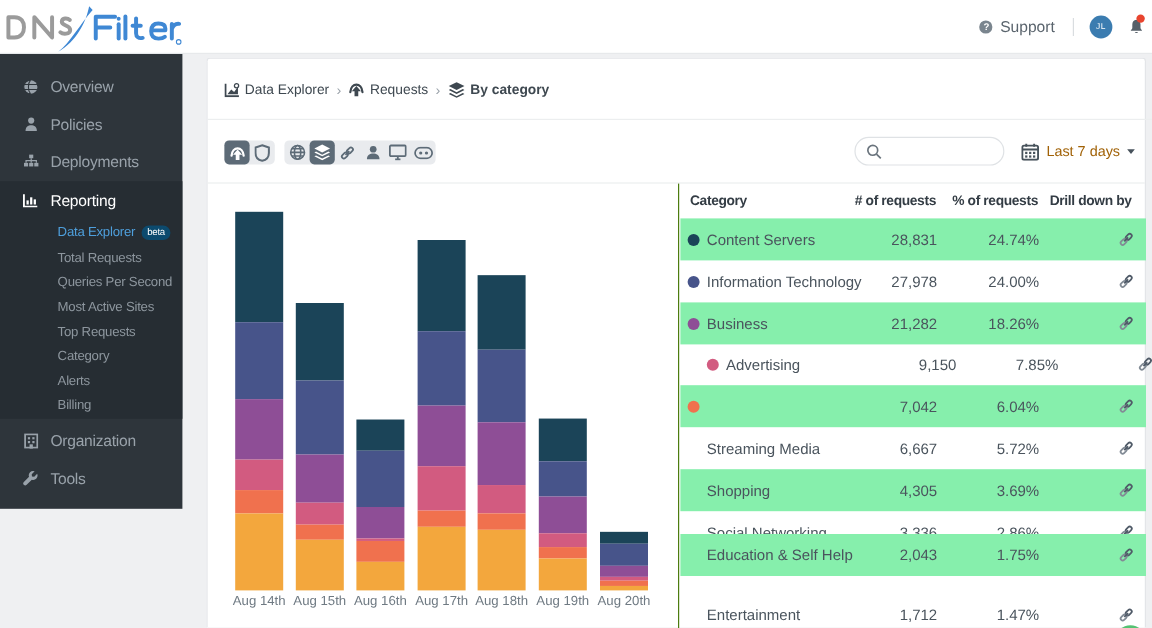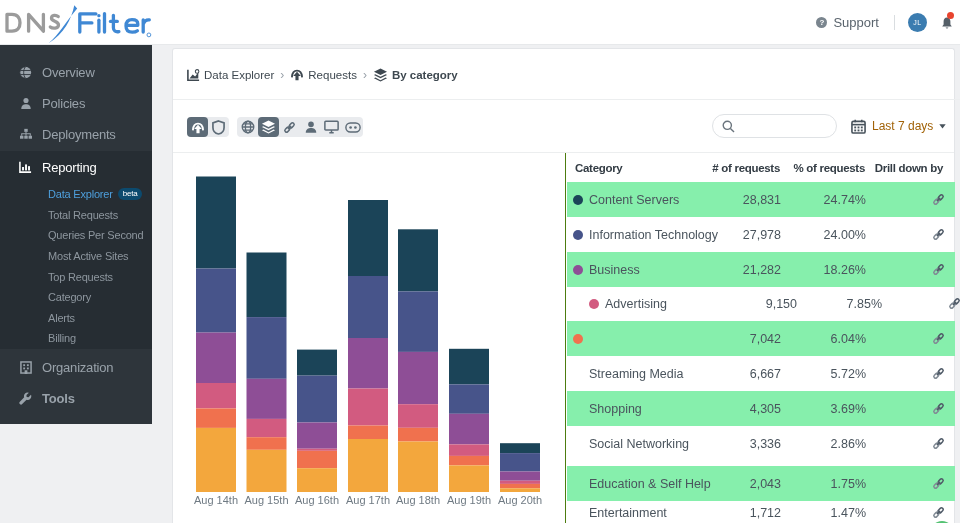--- a/index.html
+++ b/index.html
@@ -135,21 +135,21 @@
           <rect x="1" y="1" width="11" height="12" fill="none" stroke="#99a2aa" stroke-width="1.6"></rect>
           <g fill="#99a2aa">
             <rect x="3.5" y="3.5" width="2" height="2"></rect>
             <rect x="7.5" y="3.5" width="2" height="2"></rect>
             <rect x="3.5" y="7" width="2" height="2"></rect>
             <rect x="7.5" y="7" width="2" height="2"></rect>
             <rect x="5" y="10" width="3" height="4"></rect>
           </g>
         </svg>
       </span>Organization</div>
-  <div class="sb-item" style="top:342px;font-weight:bold;"><span class="ic">
+  <div class="sb-item" style="top:342px;"><span class="ic">
         <svg width="13" height="13" viewBox="0 0 15 15">
           <path d="M13.8 3.2 L11 6 L8.8 5.8 L8.6 3.6 L11.4 0.8 A4.2 4.2 0 0 0 6 6.2 L1 11.2 A1.9 1.9 0 0 0 3.7 13.9 L8.7 8.9 A4.2 4.2 0 0 0 13.8 3.2 Z" fill="#99a2aa"></path>
         </svg>
       </span>Tools</div>
 </div>
 
 <div id="card">
   <div id="crumb">
     <div class="crumbrow">
       <span class="ci">
@@ -414,21 +414,21 @@
         <div class="cell-num">3,336</div>
         <div class="cell-pct">2.86%</div>
         <div class="cell-link"><svg width="13" height="13" viewBox="0 0 16 16">
             <g transform="rotate(45 8 8)" fill="none">
               <rect x="5.9" y="0.8" width="4.2" height="7" rx="2.1" stroke="#505b68" stroke-width="1.8"></rect>
               <rect x="5.9" y="8.2" width="4.2" height="7" rx="2.1" stroke="#828b95" stroke-width="1.8"></rect>
               <path d="M8 5.2 L8 10.8" stroke="#505b68" stroke-width="1.8"></path>
             </g>
           </svg></div>
       </div>
-      <div class="row alt" style="top:313px;padding-left:48px;">
+      <div class="row alt" style="top:292px;padding-left:48px;">
         <div class="cell-name">Education &amp; Self Help</div>
         <div class="cell-num">2,043</div>
         <div class="cell-pct">1.75%</div>
         <div class="cell-link"><svg width="13" height="13" viewBox="0 0 16 16">
             <g transform="rotate(45 8 8)" fill="none">
               <rect x="5.9" y="0.8" width="4.2" height="7" rx="2.1" stroke="#505b68" stroke-width="1.8"></rect>
               <rect x="5.9" y="8.2" width="4.2" height="7" rx="2.1" stroke="#828b95" stroke-width="1.8"></rect>
               <path d="M8 5.2 L8 10.8" stroke="#505b68" stroke-width="1.8"></path>
             </g>
           </svg></div>

